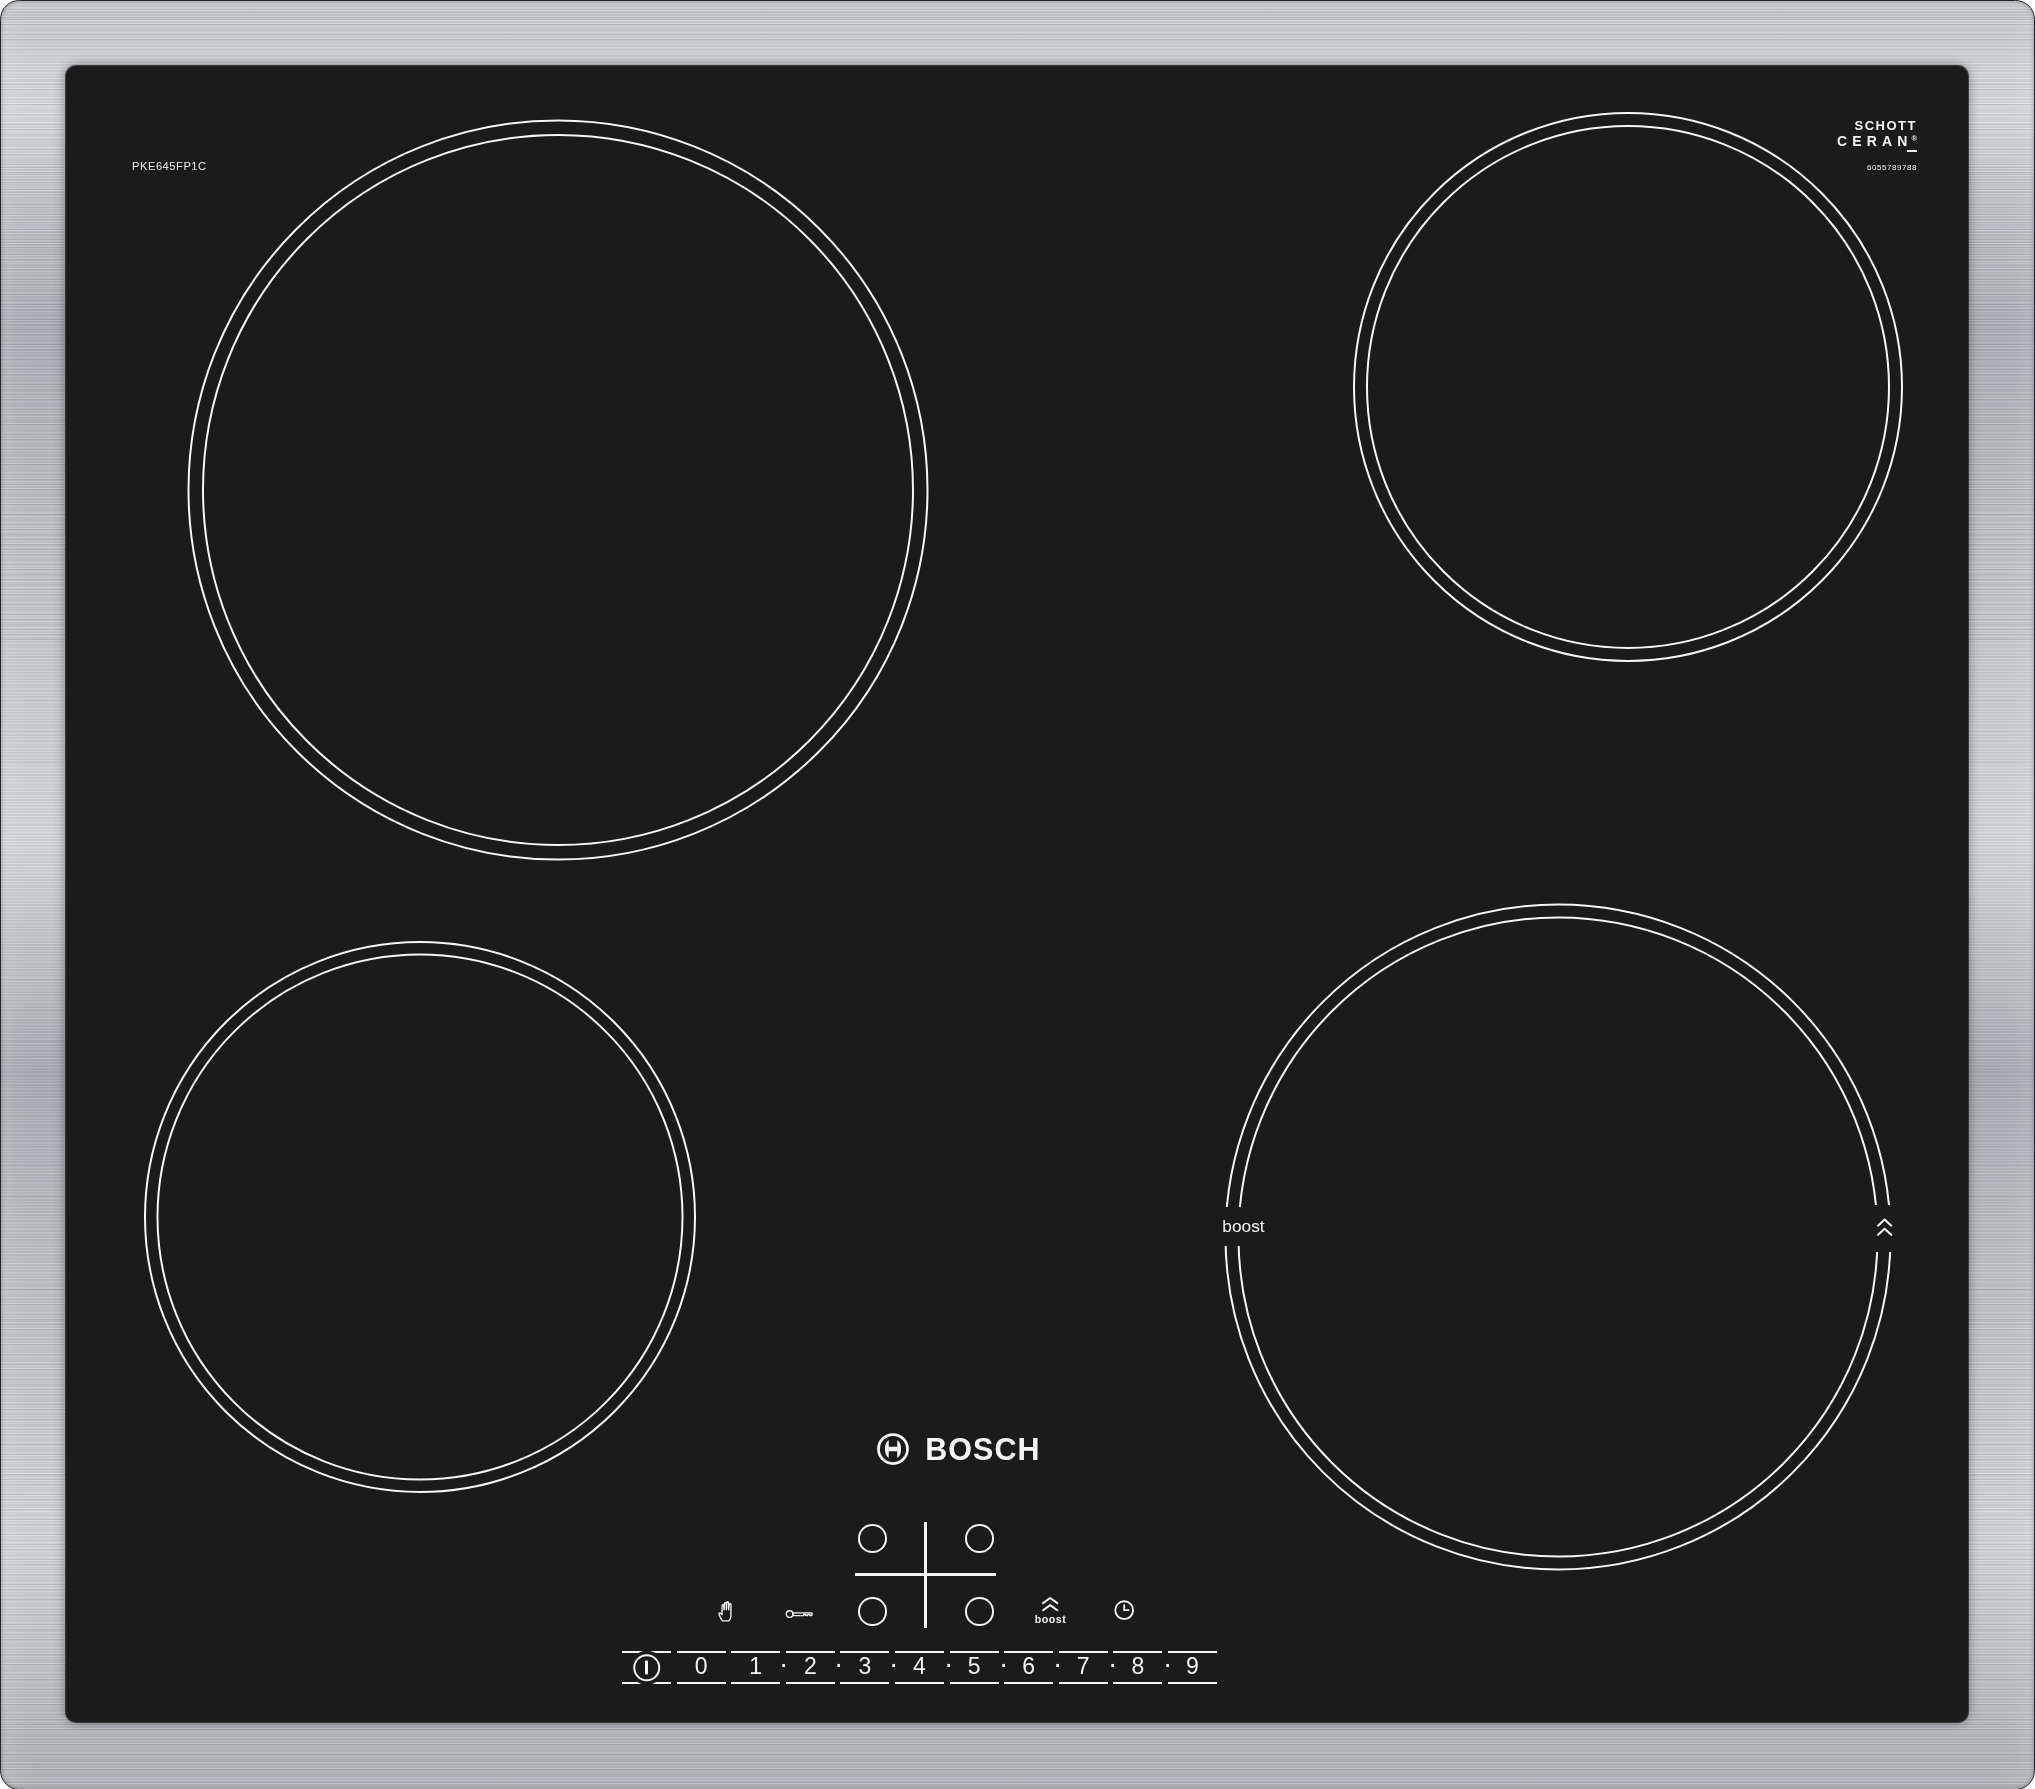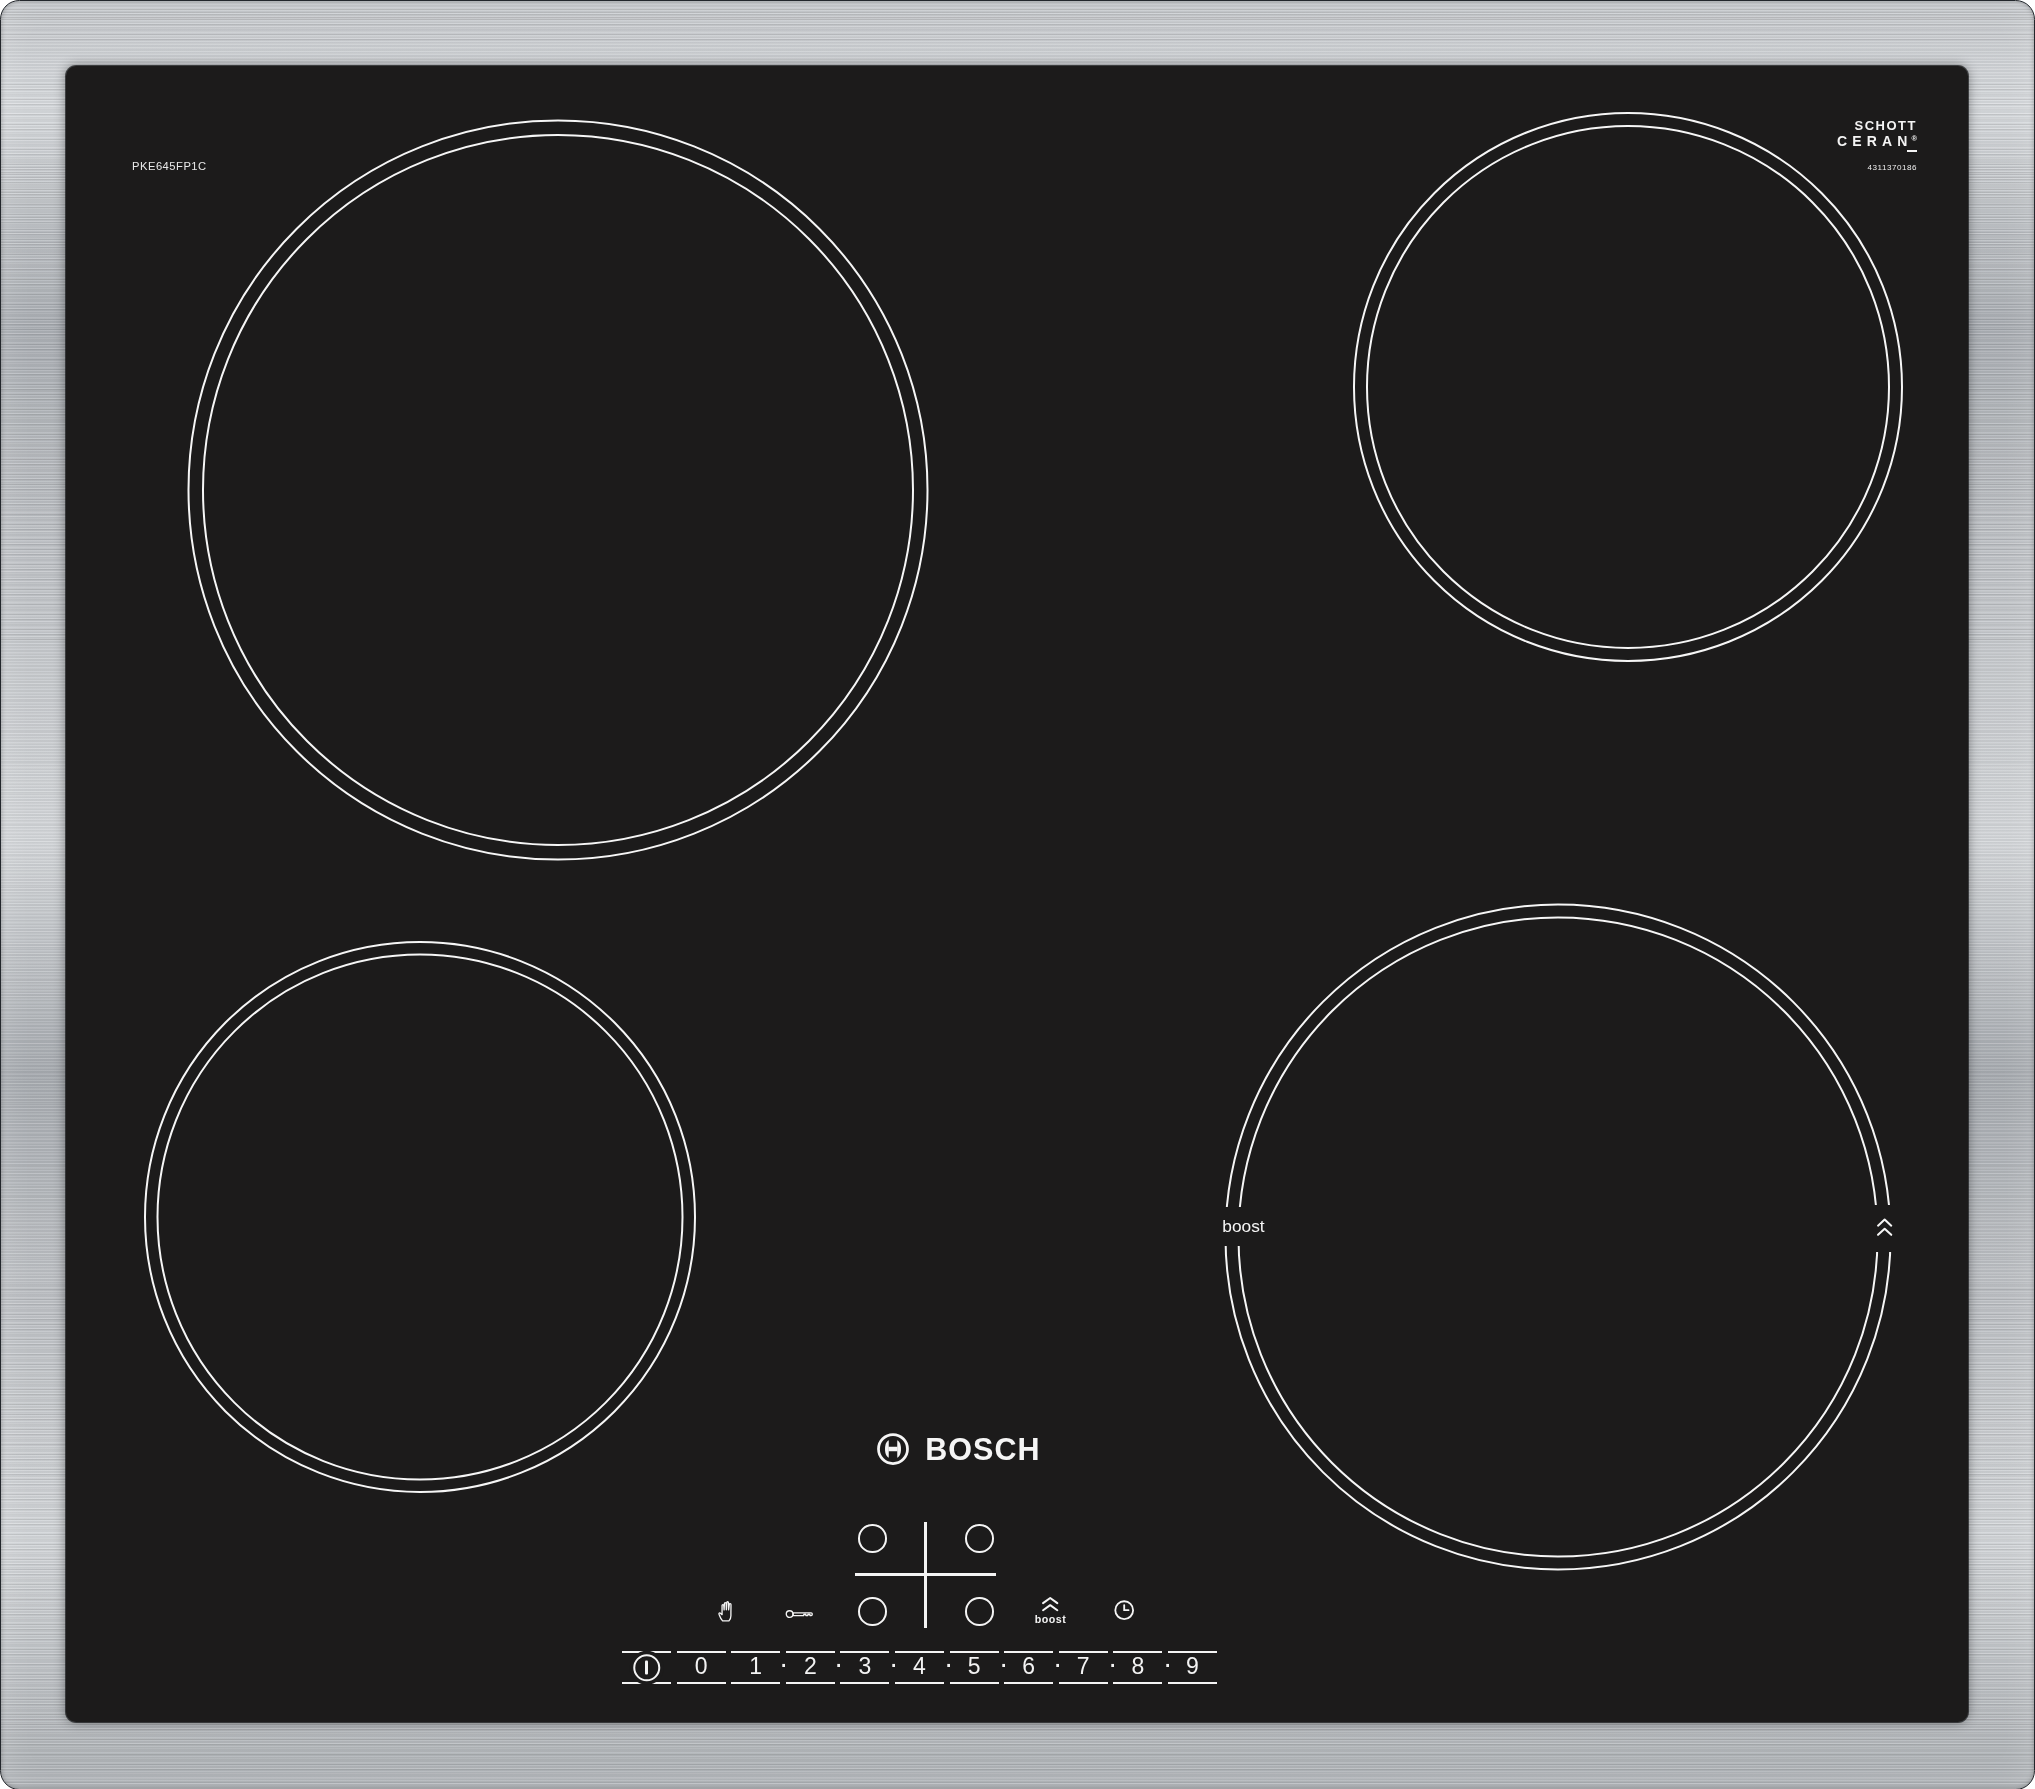--- a/index.html
+++ b/index.html
@@ -82,21 +82,21 @@
 
     <div class="model-label txt">PKE645FP1C</div>
 
     <div class="schott">
       <div class="schott-line1">SCHOTT</div>
       <div class="schott-line2">
         <span class="schott-ceran">CERAN</span>
         <span class="schott-reg">®</span>
       </div>
       <div class="ceran-underline"></div>
-      <div class="material-number">4311370186</div>
+      <div class="material-number">6055789788</div>
     </div>
 
     <div class="zone" style="left:121px;top:53px;width:741px;height:741px;">
       <div class="ring" style="width:741px;height:741px;"></div>
       <div class="ring" style="width:712px;height:712px;"></div>
     </div>
     <div class="zone" style="left:1287px;top:46px;width:550px;height:550px;">
       <div class="ring" style="width:550px;height:550px;"></div>
       <div class="ring" style="width:524px;height:524px;"></div>
     </div>

